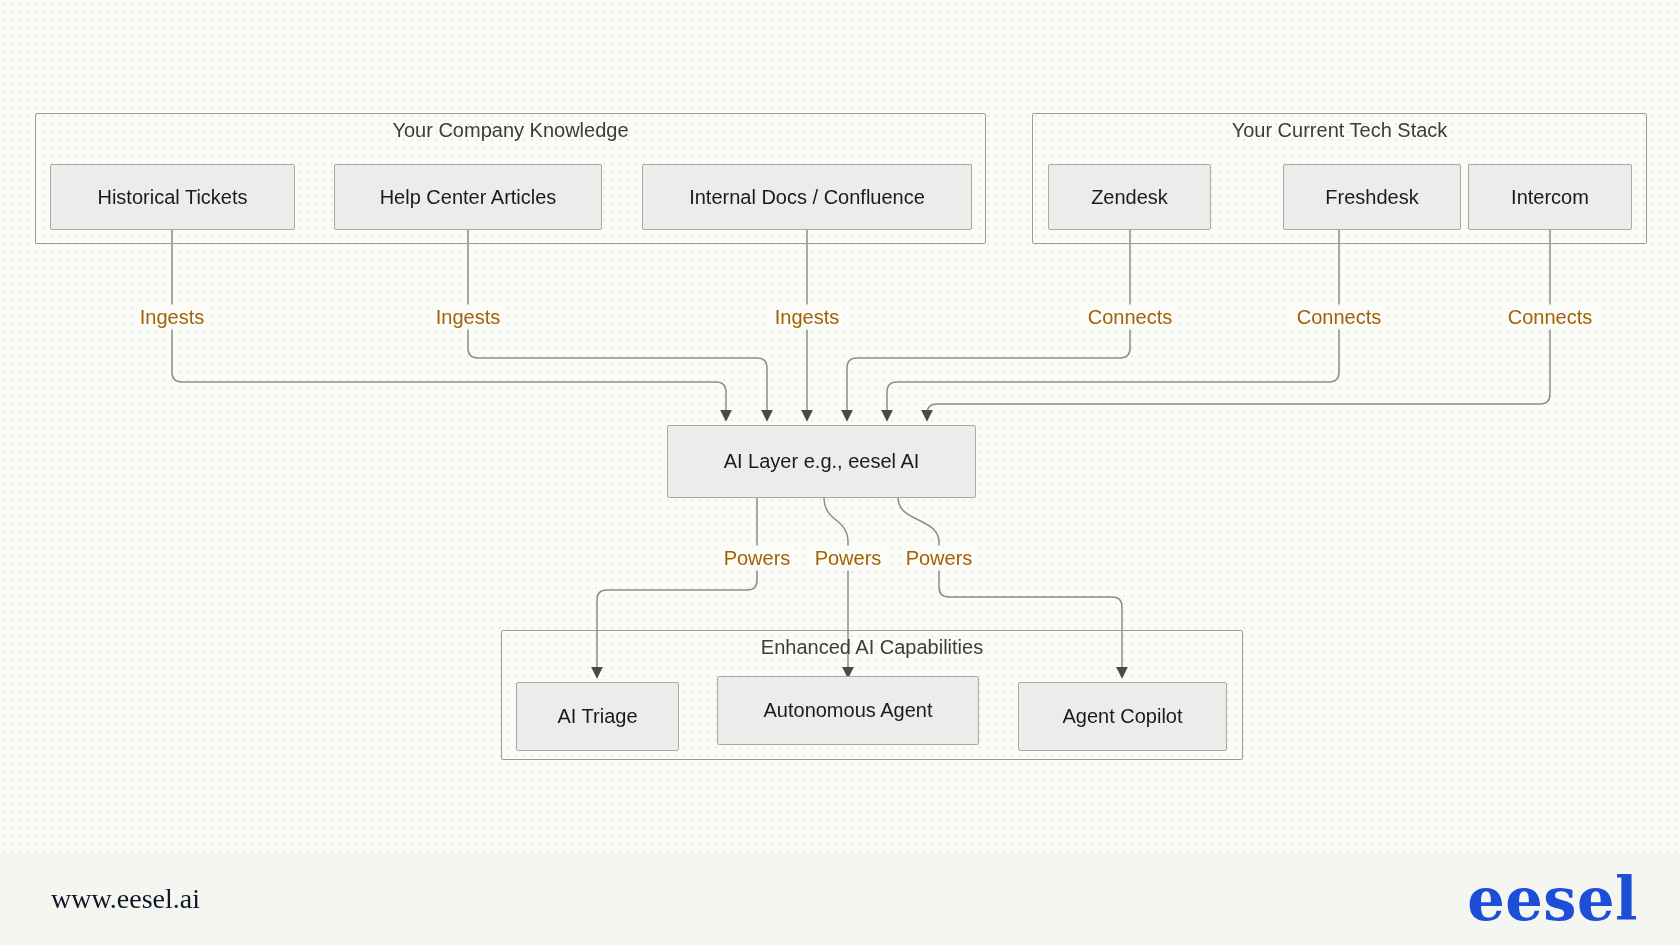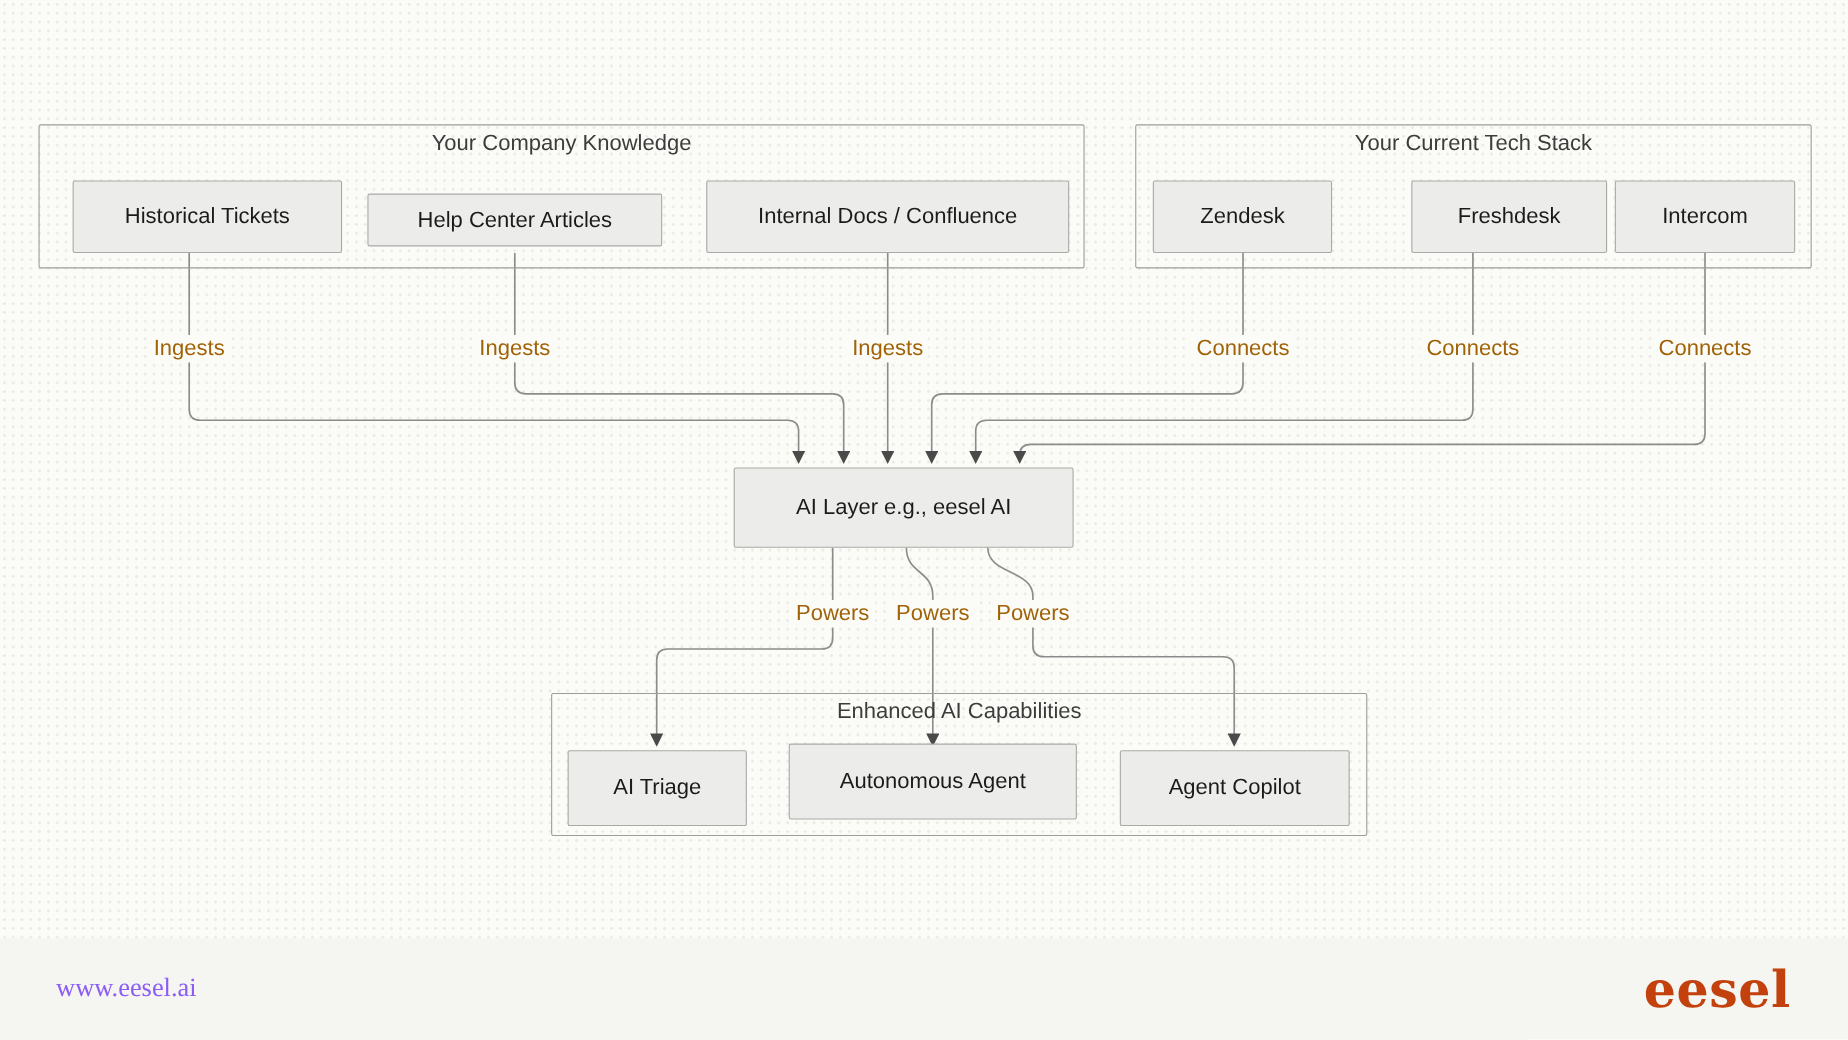--- a/index.html
+++ b/index.html
@@ -73,32 +73,32 @@
     width: 1680px;
     height: 92px;
     background: #f5f5f1;
   }
   .footer-url {
     position: absolute;
     left: 51px;
     top: 50%;
     transform: translateY(-50%);
     font-family: "Liberation Serif", serif;
-    font-size: 24px;
-    color: #8b5cf6;
+    font-size: 28px;
+    color: #0f172a;
   }
   .footer-logo {
     position: absolute;
-    right: 52px;
+    right: 42px;
     top: 50%;
     transform: translateY(-50%);
     font-family: "DejaVu Serif", serif;
-    font-size: 46px;
+    font-size: 59px;
     font-weight: 600;
-    color: #c2410c;
+    color: #1d4ed8;
     letter-spacing: 0.5px;
   }
 </style>
 </head>
 <body>
 
 <div class="canvas">
   <div class="diagram-area">
 
     <svg class="edges" width="1680" height="853" viewBox="0 0 1680 853">
@@ -123,22 +123,22 @@
     <div class="group" style="left:35px; top:113px; width:951px; height:131px;">
       <div class="group-title">Your Company Knowledge</div>
     </div>
     <div class="group" style="left:1032px; top:113px; width:615px; height:131px;">
       <div class="group-title">Your Current Tech Stack</div>
     </div>
     <div class="group" style="left:501px; top:630px; width:742px; height:130px;">
       <div class="group-title">Enhanced AI Capabilities</div>
     </div>
 
-    <div class="node" style="left:66px; top:164px; width:245px; height:66px;text-align:right;">Historical Tickets</div>
-    <div class="node" style="left:334px; top:164px; width:268px; height:48px;margin-top:12px;">Help Center Articles</div>
+    <div class="node" style="left:50px; top:164px; width:245px; height:66px;text-align:right;">Historical Tickets</div>
+    <div class="node" style="left:334px; top:164px; width:268px; height:66px;">Help Center Articles</div>
     <div class="node" style="left:642px; top:164px; width:330px; height:66px;">Internal Docs / Confluence</div>
 
     <div class="node" style="left:1048px; top:164px; width:163px; height:66px;">Zendesk</div>
     <div class="node" style="left:1250px; top:164px; width:178px; height:66px;margin-left:33px;">Freshdesk</div>
     <div class="node" style="left:1468px; top:164px; width:164px; height:66px;">Intercom</div>
 
     <div class="node" style="left:653px; top:425px; width:309px; height:73px;margin-left:14px;">AI Layer e.g., eesel AI</div>
 
     <div class="node" style="left:516px; top:682px; width:163px; height:69px;">AI Triage</div>
     <div class="node" style="left:717px; top:676px; width:262px; height:69px;">Autonomous Agent</div>

